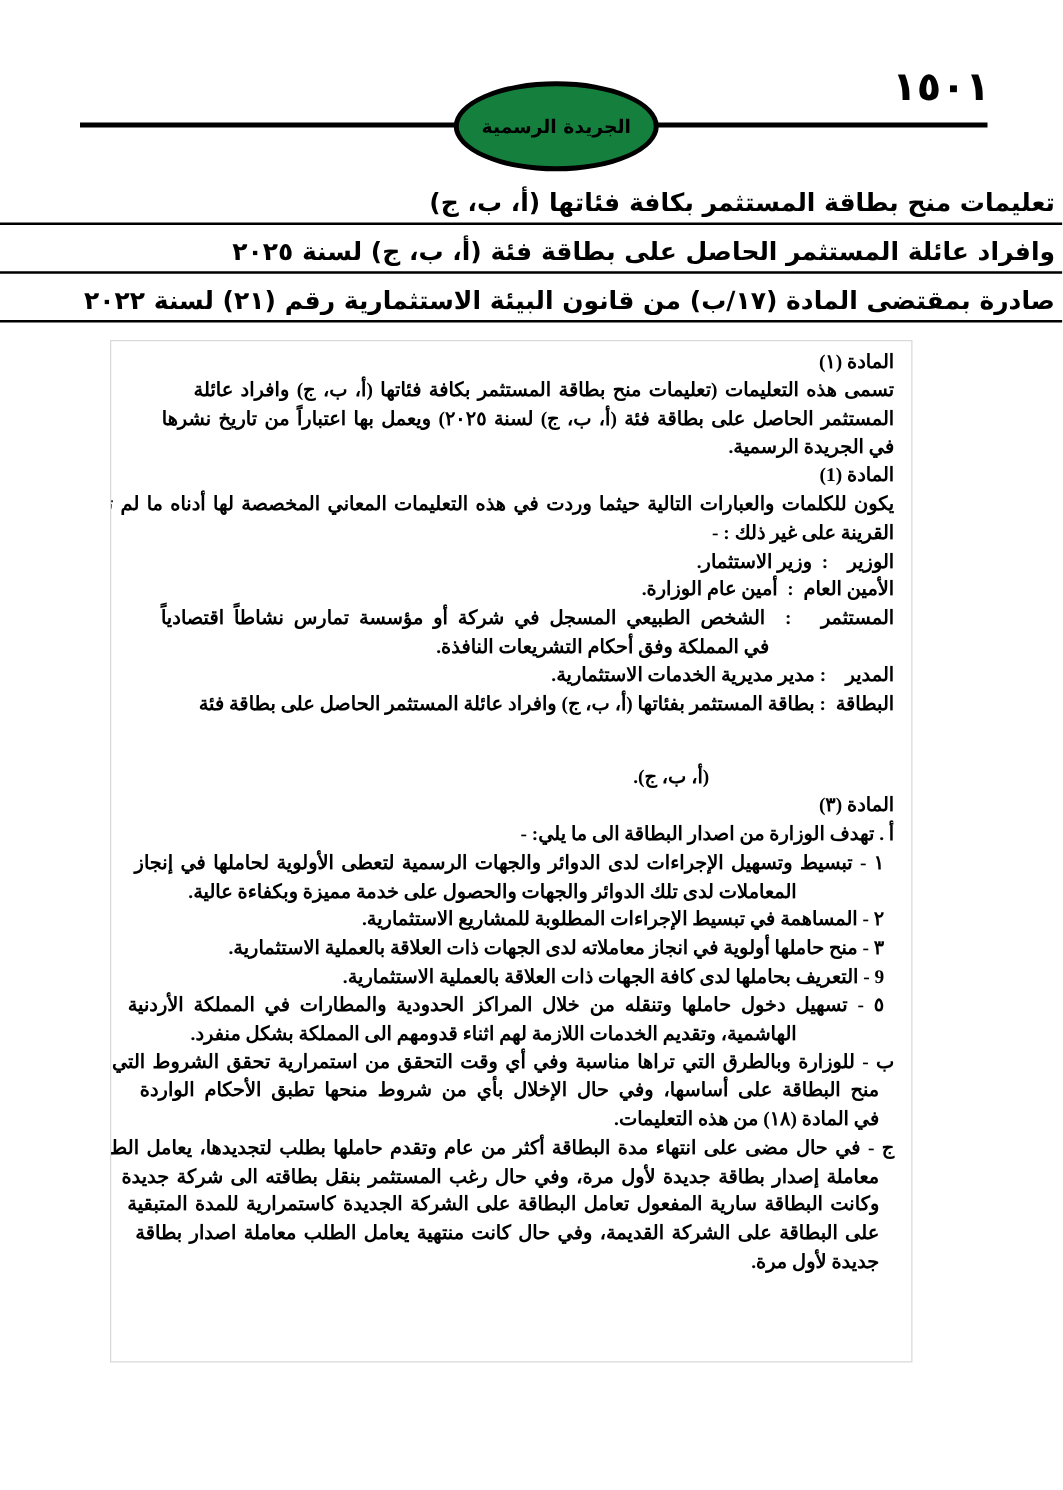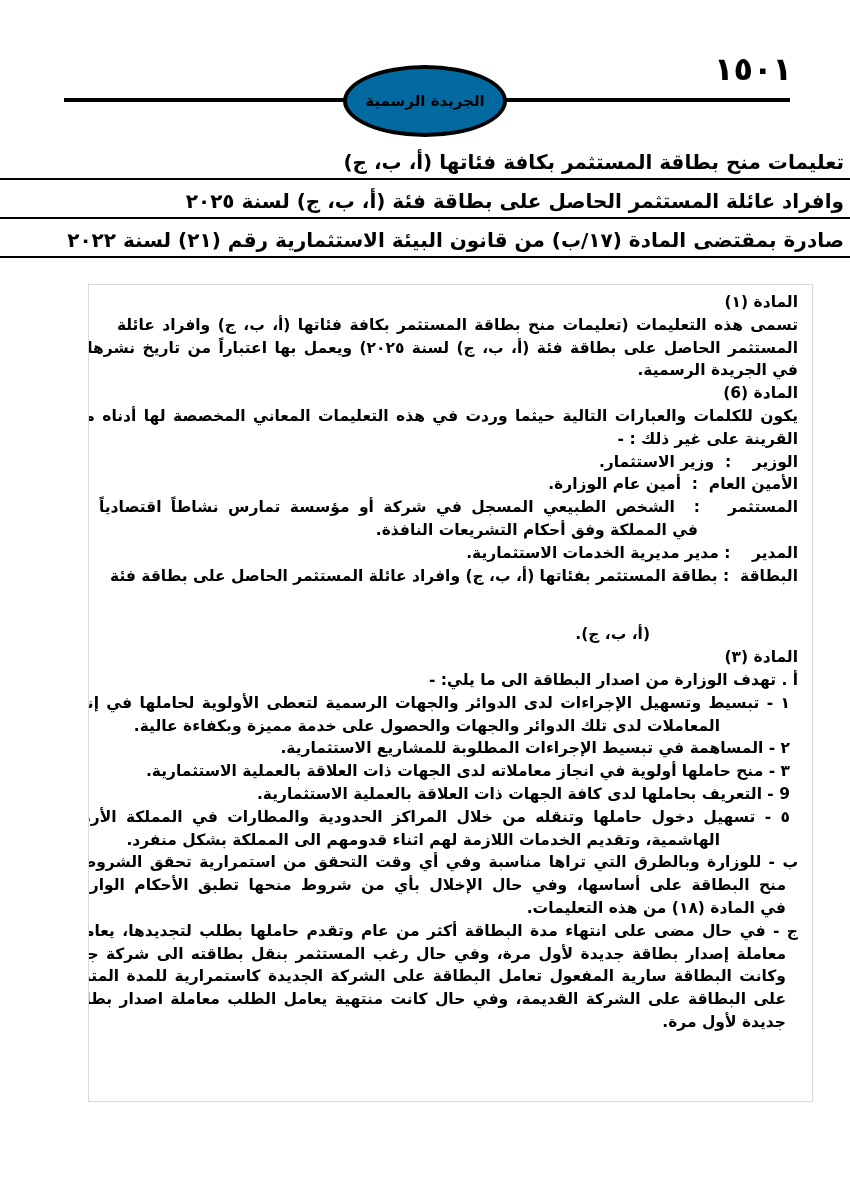--- a/index.html
+++ b/index.html
@@ -16,48 +16,49 @@
   .page-number{
     position:absolute;top:50px;right:58px;
     font-size:32px;font-weight:700;letter-spacing:2px;
     direction:rtl;
   }
   .header-rule{
     position:absolute;top:98px;left:64px;width:726px;height:4px;
     background:#000;
   }
   .gazette-seal{
-    position:absolute;top:65px;left:343px;width:164px;height:72px;
-    background:#0369a1;border:4px solid #000;border-radius:50%;
+    position:absolute;top:65px;left:363px;width:164px;height:72px;
+    background:#15803d;border:4px solid #000;border-radius:50%;
     display:flex;align-items:center;justify-content:center;
     box-sizing:border-box;
   }
   .gazette-seal span{font-size:15px;font-weight:700;}
   
   .titles{
     position:absolute;top:150px;left:0;width:850px;
     display:flex;flex-direction:column;
     direction:rtl;
   }
   .title-line{
     display:inline-block;
     font-size:20px;font-weight:700;
     border-bottom:2px solid #000;
     padding:0 6px 4px 6px;
     margin-bottom:9px;
     white-space:pre;
   }
   
   .article-box{
-    position:absolute;top:284px;left:88px;width:725px;height:818px;
+    position:absolute;top:272px;left:88px;width:642px;height:818px;
     border:1px solid #d9d9d9;
     box-sizing:border-box;
     padding:6px 14px 0 10px;
     overflow:hidden;
     direction:rtl;
+    font-family:Liberation Serif, serif;
   }
   .bl{
     font-size:15.5px;font-weight:700;
     line-height:22.8px;height:22.8px;
     text-align:right;white-space:pre;
     direction:rtl;
   }
   .i-item{padding-right:8px;}
   .i-cont{padding-right:12px;}
   .i-hang{padding-right:78px;}
@@ -81,21 +82,21 @@
     <span class="title-line">تعليمات منح بطاقة المستثمر بكافة فئاتها (أ، ب، ج)</span>
     <span class="title-line">وافراد عائلة المستثمر الحاصل على بطاقة فئة (أ، ب، ج) لسنة ٢٠٢٥</span>
     <span class="title-line">صادرة بمقتضى المادة (١٧/ب) من قانون البيئة الاستثمارية رقم (٢١) لسنة ٢٠٢٢</span>
   </div>
 
   <div class="article-box">
     <div class="bl">المادة (١)</div>
     <div class="bl ws2">تسمى هذه التعليمات (تعليمات منح بطاقة المستثمر بكافة فئاتها (أ، ب، ج) وافراد عائلة</div>
     <div class="bl ws2">المستثمر الحاصل على بطاقة فئة (أ، ب، ج) لسنة ٢٠٢٥) ويعمل بها اعتباراً من تاريخ نشرها</div>
     <div class="bl">في الجريدة الرسمية.</div>
-    <div class="bl">المادة (6)</div>
+    <div class="bl">المادة (1)</div>
     <div class="bl ws2">يكون للكلمات والعبارات التالية حيثما وردت في هذه التعليمات المعاني المخصصة لها أدناه ما لم تدل</div>
     <div class="bl">القرينة على غير ذلك : -</div>
     <div class="bl">الوزير    :  وزير الاستثمار.</div>
     <div class="bl">الأمين العام  :  أمين عام الوزارة.</div>
     <div class="bl ws4">المستثمر   :  الشخص الطبيعي المسجل في شركة أو مؤسسة تمارس نشاطاً اقتصادياً</div>
     <div class="bl i-def2">في المملكة وفق أحكام التشريعات النافذة.</div>
     <div class="bl">المدير    : مدير مديرية الخدمات الاستثمارية.</div>
     <div class="bl">البطاقة  : بطاقة المستثمر بفئاتها (أ، ب، ج) وافراد عائلة المستثمر الحاصل على بطاقة فئة</div>
     <div class="bl i-card">(أ، ب، ج).</div>
     <div class="bl">المادة (٣)</div>

